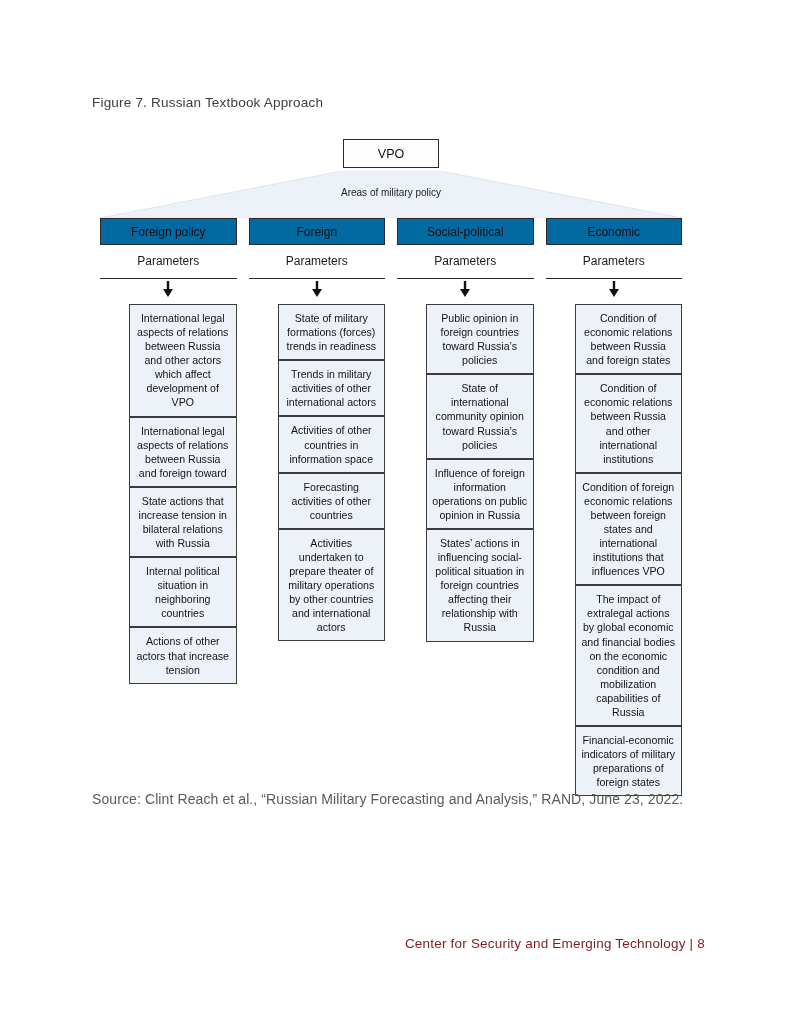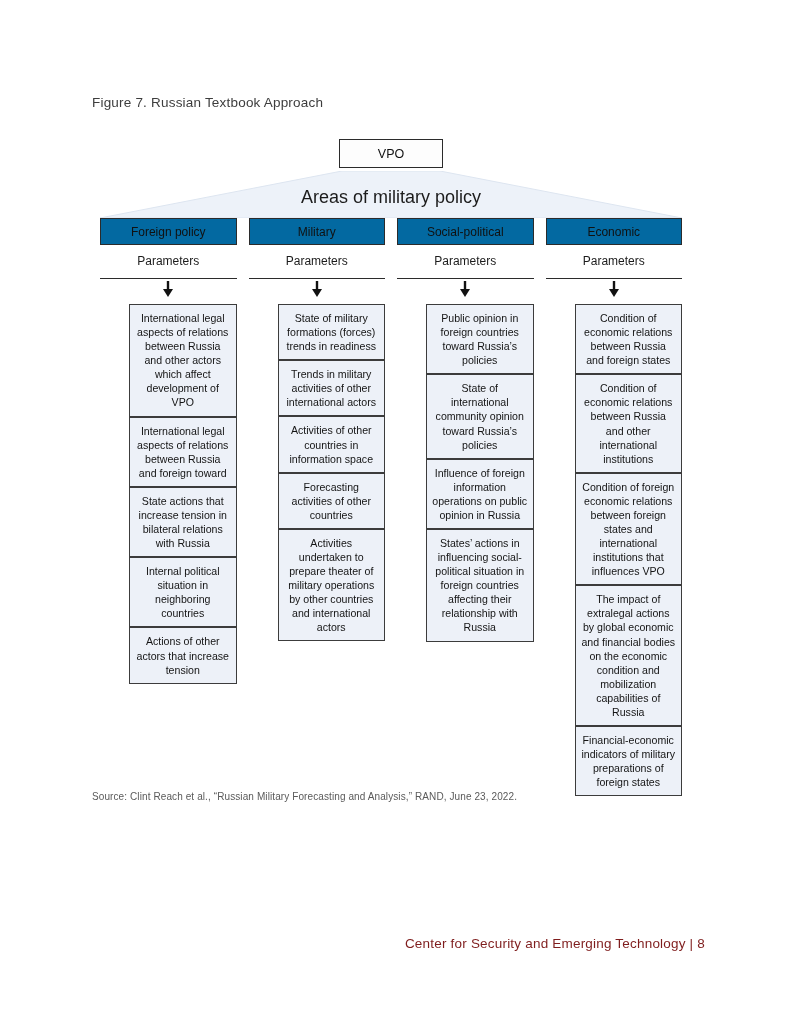--- a/index.html
+++ b/index.html
@@ -20,38 +20,38 @@
   .diagram {
     position: absolute;
     left: 100px; top: 139px;
     width: 582px;
   }
   .vpo-row {
     display: flex; justify-content: center;
     height: 32px;
   }
   .vpo-box {
-    width: 104px; height: 29px;
+    width: 96px; height: 29px;
     border: 1.5px solid #2b2b2b;
     background: #fdfdfd;
     display: flex; align-items: center; justify-content: center;
     font-size: 12.5px; font-weight: 400;
     box-sizing: border-box;
   }
   .funnel {
     position: relative;
     height: 47px;
     width: 100%;
   }
   .funnel svg { position: absolute; left: 0; top: 0; }
   .funnel-label {
     position: absolute;
     left: 0; right: 0; top: 16px;
     text-align: center;
-    font-size: 18px;
+    font-size: 10px;
     color: #1c1c1c;
   }
   .columns {
     display: grid;
     grid-template-columns: repeat(4, 1fr);
     column-gap: 12px;
   }
   .column { display: flex; flex-direction: column; }
   .col-header {
     border: 1.3px solid #2b2b2b;
@@ -85,21 +85,21 @@
     padding: 6px 5px;
     font-size: 10.6px;
     line-height: 1.33;
     text-align: center;
     color: #141414;
     box-sizing: border-box;
   }
   .source-note {
     position: absolute;
     left: 92px; top: 791px;
-    font-size: 10px;
+    font-size: 14px;
     color: #5a5a5a;
     letter-spacing: 0.1px;
   }
   .page-footer {
     position: absolute;
     right: 86px; top: 936px;
     font-size: 13.5px;
     color: #7f1d1d;
     letter-spacing: 0.2px;
   }
@@ -136,21 +136,21 @@
       <div class="boxes">
         <div class="node">International legal aspects of relations between Russia and other actors which affect development of VPO</div>
         <div class="node">International legal aspects of relations between Russia and foreign toward</div>
         <div class="node">State actions that increase tension in bilateral relations with Russia</div>
         <div class="node">Internal political situation in neighboring countries</div>
         <div class="node">Actions of other actors that increase tension</div>
       </div>
     </div>
 
     <div class="column">
-      <div class="col-header">Military</div>
+      <div class="col-header">Foreign</div>
       <div class="params">Parameters</div>
       <div class="arrow-wrap">
         <svg width="12" height="16">
             <line x1="6" y1="0" x2="6" y2="9" stroke="#111" stroke-width="2.4"></line>
             <polygon points="1,8 11,8 6,16" fill="#111"></polygon>
           </svg>
       </div>
       <div class="boxes">
         <div class="node">State of military formations (forces) trends in readiness</div>
         <div class="node">Trends in military activities of other international actors</div>

